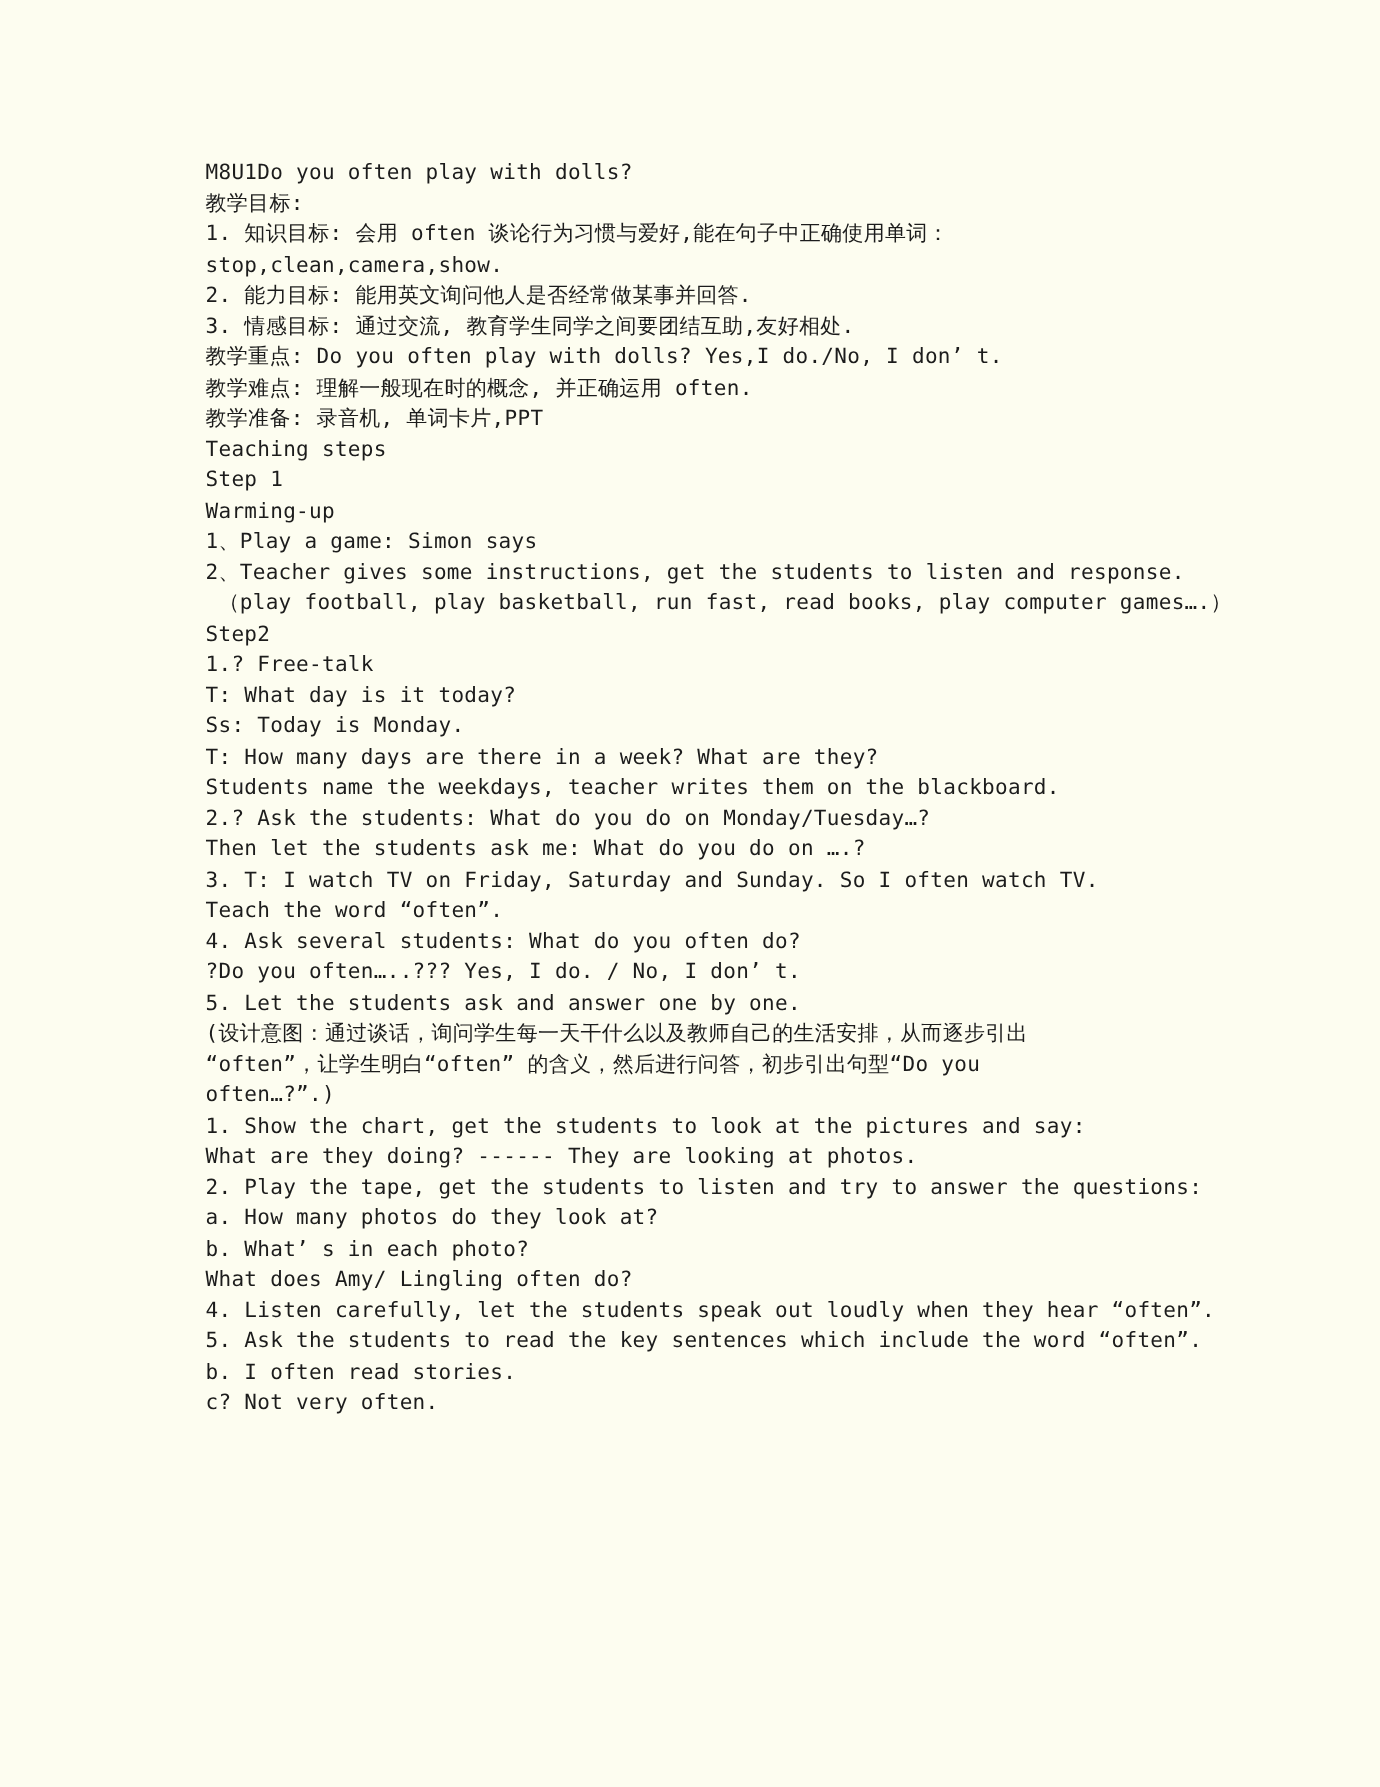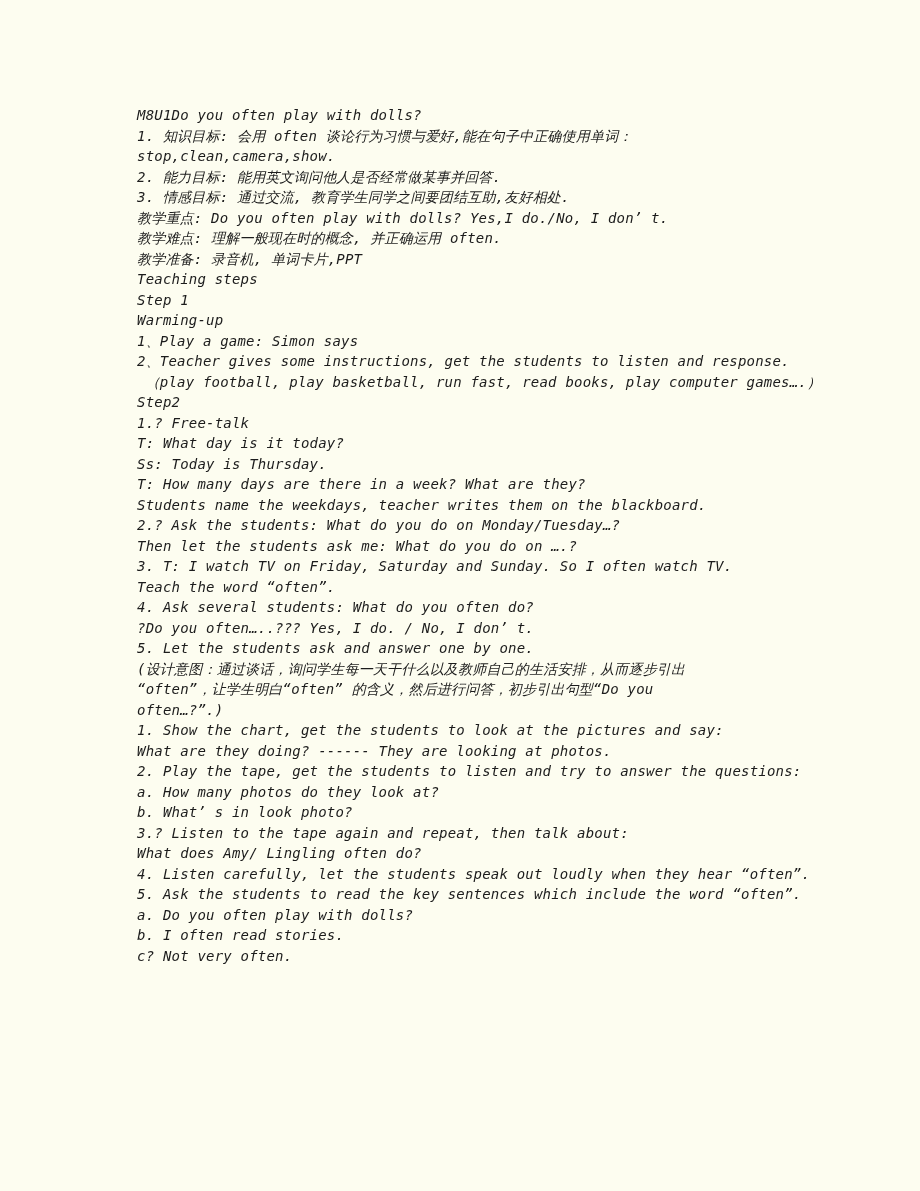--- a/index.html
+++ b/index.html
@@ -25,57 +25,56 @@
     letter-spacing: 0.2px;
   }
   .line {
     white-space: pre;
     min-height: 20.5px;
   }
 </style>
 </head>
 <body style="background: rgb(253, 253, 240);">
 
-<div class="doc" style="color: rgb(28, 28, 28); font-style: italic;">
+<div class="doc" style="color: rgb(28, 28, 28);">
   <div class="line">M8U1Do you often play with dolls?</div>
 
+<div class="line">教学目标:</div>
     <div class="line">1. 知识目标: 会用 often 谈论行为习惯与爱好,能在句子中正确使用单词：</div>
     <div class="line">stop,clean,camera,show.</div>
     <div class="line">2. 能力目标: 能用英文询问他人是否经常做某事并回答.</div>
     <div class="line">3. 情感目标: 通过交流, 教育学生同学之间要团结互助,友好相处.</div>
     <div class="line">教学重点: Do you often play with dolls? Yes,I do./No, I don’ t.</div>
     <div class="line">教学难点: 理解一般现在时的概念, 并正确运用 often.</div>
     <div class="line">教学准备: 录音机, 单词卡片,PPT</div>
     <div class="line">Teaching steps</div>
     <div class="line">Step 1</div>
     <div class="line">Warming-up</div>
     <div class="line">1、Play a game: Simon says</div>
     <div class="line">2、Teacher gives some instructions, get the students to listen and response.</div>
     <div class="line"> （play football, play basketball, run fast, read books, play computer games….）</div>
     <div class="line">Step2</div>
     <div class="line">1.? Free-talk</div>
     <div class="line">T: What day is it today?</div>
-    <div class="line">Ss: Today is Thursday.</div>
+    <div class="line">Ss: Today is Monday.</div>
     <div class="line">T: How many days are there in a week? What are they?</div>
     <div class="line">Students name the weekdays, teacher writes them on the blackboard.</div>
     <div class="line">2.? Ask the students: What do you do on Monday/Tuesday…?</div>
     <div class="line">Then let the students ask me: What do you do on ….?</div>
     <div class="line">3. T: I watch TV on Friday, Saturday and Sunday. So I often watch TV.</div>
     <div class="line">Teach the word “often”.</div>
     <div class="line">4. Ask several students: What do you often do?</div>
     <div class="line">?Do you often…..??? Yes, I do. / No, I don’ t.</div>
     <div class="line">5. Let the students ask and answer one by one.</div>
     <div class="line">(设计意图：通过谈话，询问学生每一天干什么以及教师自己的生活安排，从而逐步引出</div>
     <div class="line">“often”，让学生明白“often” 的含义，然后进行问答，初步引出句型“Do you</div>
     <div class="line">often…?”.)</div>
     <div class="line">1. Show the chart, get the students to look at the pictures and say:</div>
     <div class="line">What are they doing? ------ They are looking at photos.</div>
     <div class="line">2. Play the tape, get the students to listen and try to answer the questions:</div>
     <div class="line">a. How many photos do they look at?</div>
-    <div class="line">b. What’ s in look photo?</div>
-    <div class="line">3.? Listen to the tape again and repeat, then talk about:</div>
+    <div class="line">b. What’ s in each photo?</div>
     <div class="line">What does Amy/ Lingling often do?</div>
     <div class="line">4. Listen carefully, let the students speak out loudly when they hear “often”.</div>
     <div class="line">5. Ask the students to read the key sentences which include the word “often”.</div>
-    <div class="line">a. Do you often play with dolls?</div>
     <div class="line">b. I often read stories.</div>
     <div class="line">c? Not very often.</div>
   </div>
 
 </body></html>

